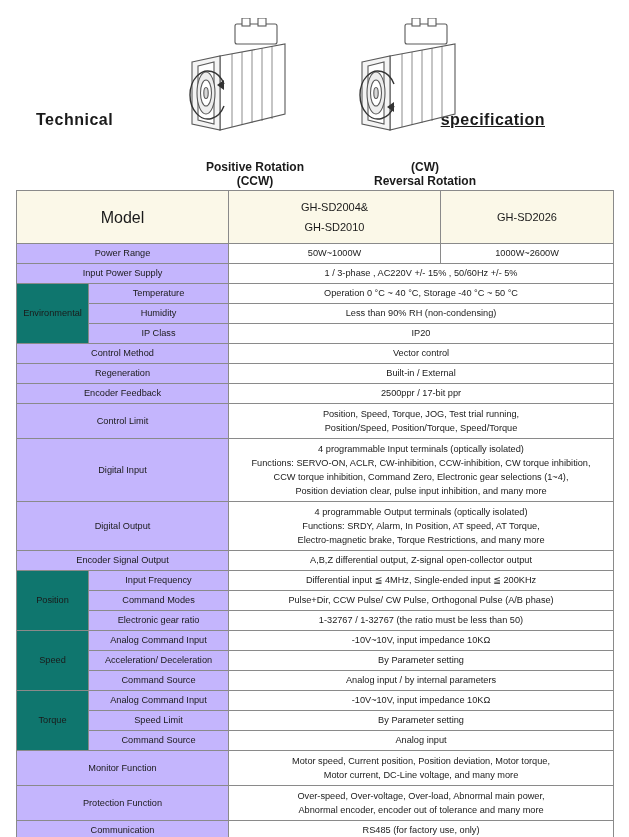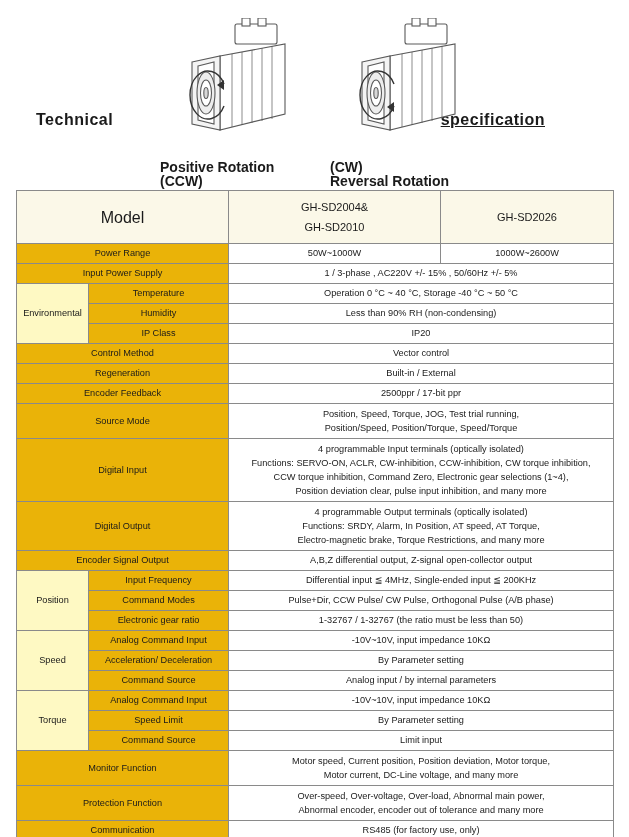--- a/index.html
+++ b/index.html
@@ -48,21 +48,22 @@
     top: 18px;
     width: 190px;
     text-align: center;
   }
   .motor-left { left: 160px; }
   .motor-right { left: 330px; }
   .motor-caption {
     position: absolute;
     top: 160px;
     width: 190px;
-    font-size: 14px;
+    text-align: center;
+    font-size: 12px;
     font-weight: bold;
     line-height: 14px;
   }
   .cap-left { left: 160px; }
   .cap-right { left: 330px; }
   svg.motor { display: block; margin: 0 auto; }
 
   
   table.spec {
     border-collapse: collapse;
@@ -72,25 +73,25 @@
     font-size: 9.2px;
   }
   table.spec td {
     border: 1px solid #8a8a8a;
     padding: 3px 4px;
     text-align: center;
     vertical-align: middle;
     line-height: 13px;
   }
   td.rowlabel {
-    background: #eab308;
+    background: #c4b5fd;
     font-size: 9.2px;
   }
   td.grouplabel {
-    background: #fef9c3;
+    background: #0f766e;
     font-size: 9.2px;
   }
   .model-row td {
     background: #fbf8e8;
     font-size: 16px;
     height: 46px;
   }
   .model-row td.model-name {
     font-size: 11px;
   }
@@ -222,21 +223,21 @@
       <tr>
         <td colspan="2" class="rowlabel">Regeneration</td>
         <td colspan="2">Built-in / External</td>
       </tr>
       <tr>
         <td colspan="2" class="rowlabel">Encoder Feedback</td>
         <td colspan="2">2500ppr / 17-bit ppr</td>
       </tr>
 
       <tr>
-        <td colspan="2" class="rowlabel">Source Mode</td>
+        <td colspan="2" class="rowlabel">Control Limit</td>
         <td colspan="2" class="cell-lines">
           <div>Position, Speed, Torque, JOG, Test trial running,</div>
           <div>Position/Speed, Position/Torque, Speed/Torque</div>
         </td>
       </tr>
 
       <tr>
         <td colspan="2" class="rowlabel">Digital Input</td>
         <td colspan="2" class="cell-lines">
           <div>4 programmable Input terminals (optically isolated)</div>
@@ -292,21 +293,21 @@
         <td rowspan="3" class="grouplabel">Torque</td>
         <td class="rowlabel">Analog Command Input</td>
         <td colspan="2">-10V~10V, input impedance 10KΩ</td>
       </tr>
       <tr>
         <td class="rowlabel">Speed Limit</td>
         <td colspan="2">By Parameter setting</td>
       </tr>
       <tr>
         <td class="rowlabel">Command Source</td>
-        <td colspan="2">Limit input</td>
+        <td colspan="2">Analog input</td>
       </tr>
 
       <tr>
         <td colspan="2" class="rowlabel">Monitor Function</td>
         <td colspan="2" class="cell-lines">
           <div>Motor speed, Current position, Position deviation, Motor torque,</div>
           <div>Motor current, DC-Line voltage, and many more</div>
         </td>
       </tr>
 

